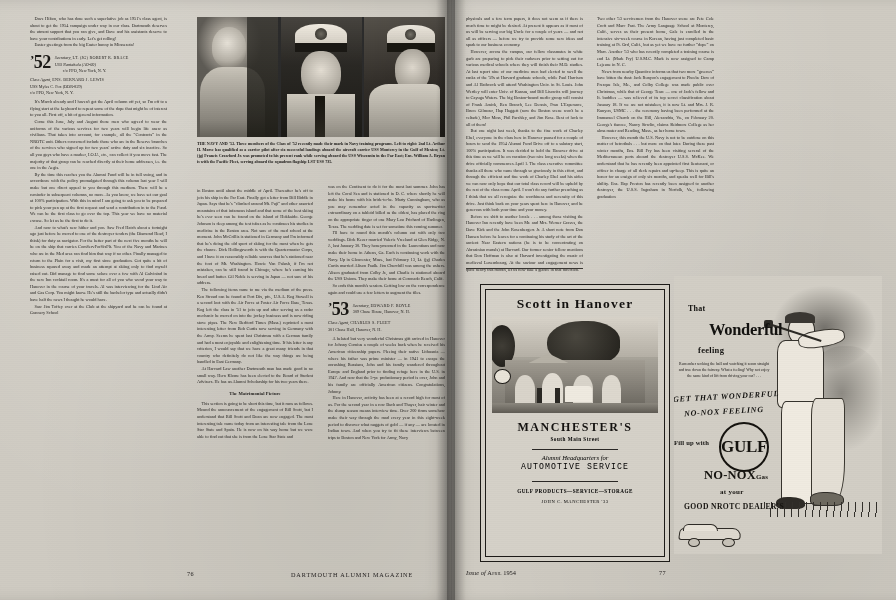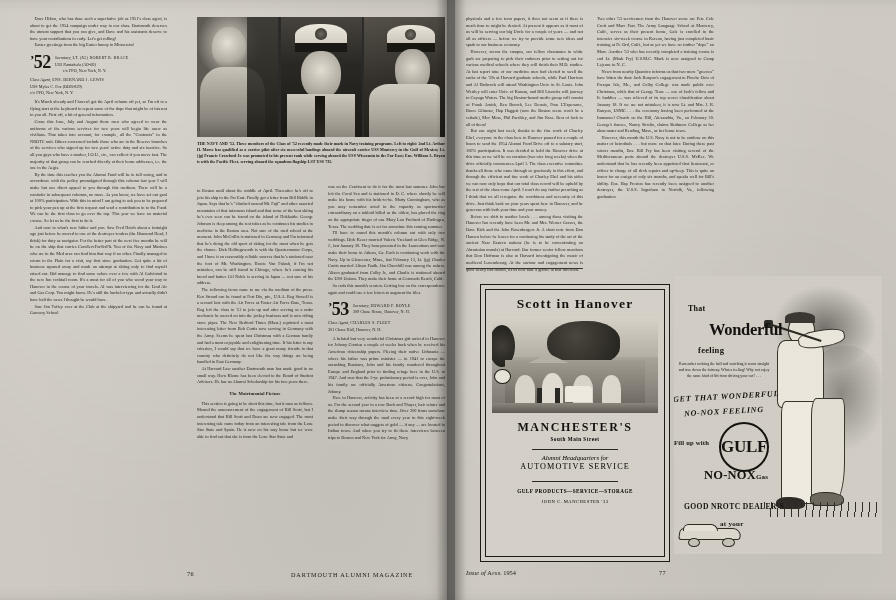--- a/index.html
+++ b/index.html
@@ -55,21 +55,21 @@
             box-shadow:0 0 0 1.2px #d5d1c8 inset;}
   .ad-inner{border:.8px solid #1d1b18;height:100%;box-sizing:border-box;
             display:flex;flex-direction:column;align-items:center;padding:5px 6px 6px 6px;}
   .gulfin{font-size:13.5px;font-weight:700;letter-spacing:1.2px;color:#141210;
           margin:1px 0 5px 0;font-family:"Liberation Serif",serif;}
   .stationimg{width:100%;height:96px;position:relative;overflow:hidden;background:#6e6b66;}
   .manchname{font-size:12px;font-weight:700;letter-spacing:1.6px;margin:7px 0 1px 0;color:#141210;}
   .southmain{font-size:5.2px;font-weight:700;letter-spacing:.5px;margin-bottom:4px;}
   .rule{width:52%;height:1px;background:#2a2725;margin:3px 0 4px 0;}
   .alumnihq{font-style:italic;font-size:6.6px;margin-bottom:1px;}
-  .autoserv{font-size:8.2px;letter-spacing:1.1px;margin-bottom:7px;}
+  .autoserv{font-size:8.2px;letter-spacing:1.1px;margin-bottom:7px;font-family:Liberation Mono, monospace;}
   .gulfprod{font-size:5.2px;font-weight:700;letter-spacing:.45px;margin-top:2px;}
   .johnc{font-size:4.6px;letter-spacing:.5px;margin-top:5px;}
 
   
   .ad.nonox{overflow:hidden;}
   .nx-that{position:absolute;font-weight:700;font-size:8px;letter-spacing:.2px;color:#131210;}
   .nx-wonder{position:absolute;font-weight:700;font-size:16.5px;letter-spacing:-.3px;color:#131210;}
   .nx-feel{position:absolute;font-weight:700;font-size:8.5px;letter-spacing:.3px;color:#131210;}
   .nx-body{position:absolute;font-size:3.9px;line-height:1.5;text-align:center;color:#1c1a18;}
   .nx-get{position:absolute;font-style:italic;font-weight:700;font-size:8px;color:#131210;
@@ -319,21 +319,21 @@
       <div class="nx-get2" style="left:10px;top:131px;">NO-NOX FEELING</div>
 
       <div class="nx-fill" style="left:0px;top:163px;">Fill up with</div>
       <div class="gulfdisc" style="left:45px;top:146px;text-align:center;">
         <span>GULF</span>
       </div>
 
       <div class="nx-nonox" style="left:30px;top:192px;">
         <span>NO-NOX</span><span class="nx-gas">Gas</span>
       </div>
-      <div class="nx-atyour" style="left:46px;top:212px;margin-top:32px;">at your</div>
+      <div class="nx-atyour" style="left:46px;top:212px;">at your</div>
       <div class="nx-dealer" style="left:10px;top:226px;">GOOD NROTC DEALER'S</div>
 
       <div style="position:absolute;left:2px;top:243px;width:72px;height:30px;">
         <div style="position:absolute;left:4%;top:30%;width:84%;height:34%;border-radius:6px 12px 4px 4px;
              border:1px solid #2e2b26;background:#ddd8ce;transform:skewX(-8deg);"></div>
         <div style="position:absolute;left:10%;top:16%;width:46%;height:22%;border-radius:8px 10px 0 0;
              border:1px solid #2e2b26;border-bottom:none;background:#e7e2d8;"></div>
         <div style="position:absolute;left:16%;top:62%;width:15%;height:26%;border-radius:50%;
              border:1px solid #2e2b26;background:#c7c2b8;"></div>
         <div style="position:absolute;left:64%;top:62%;width:15%;height:26%;border-radius:50%;

